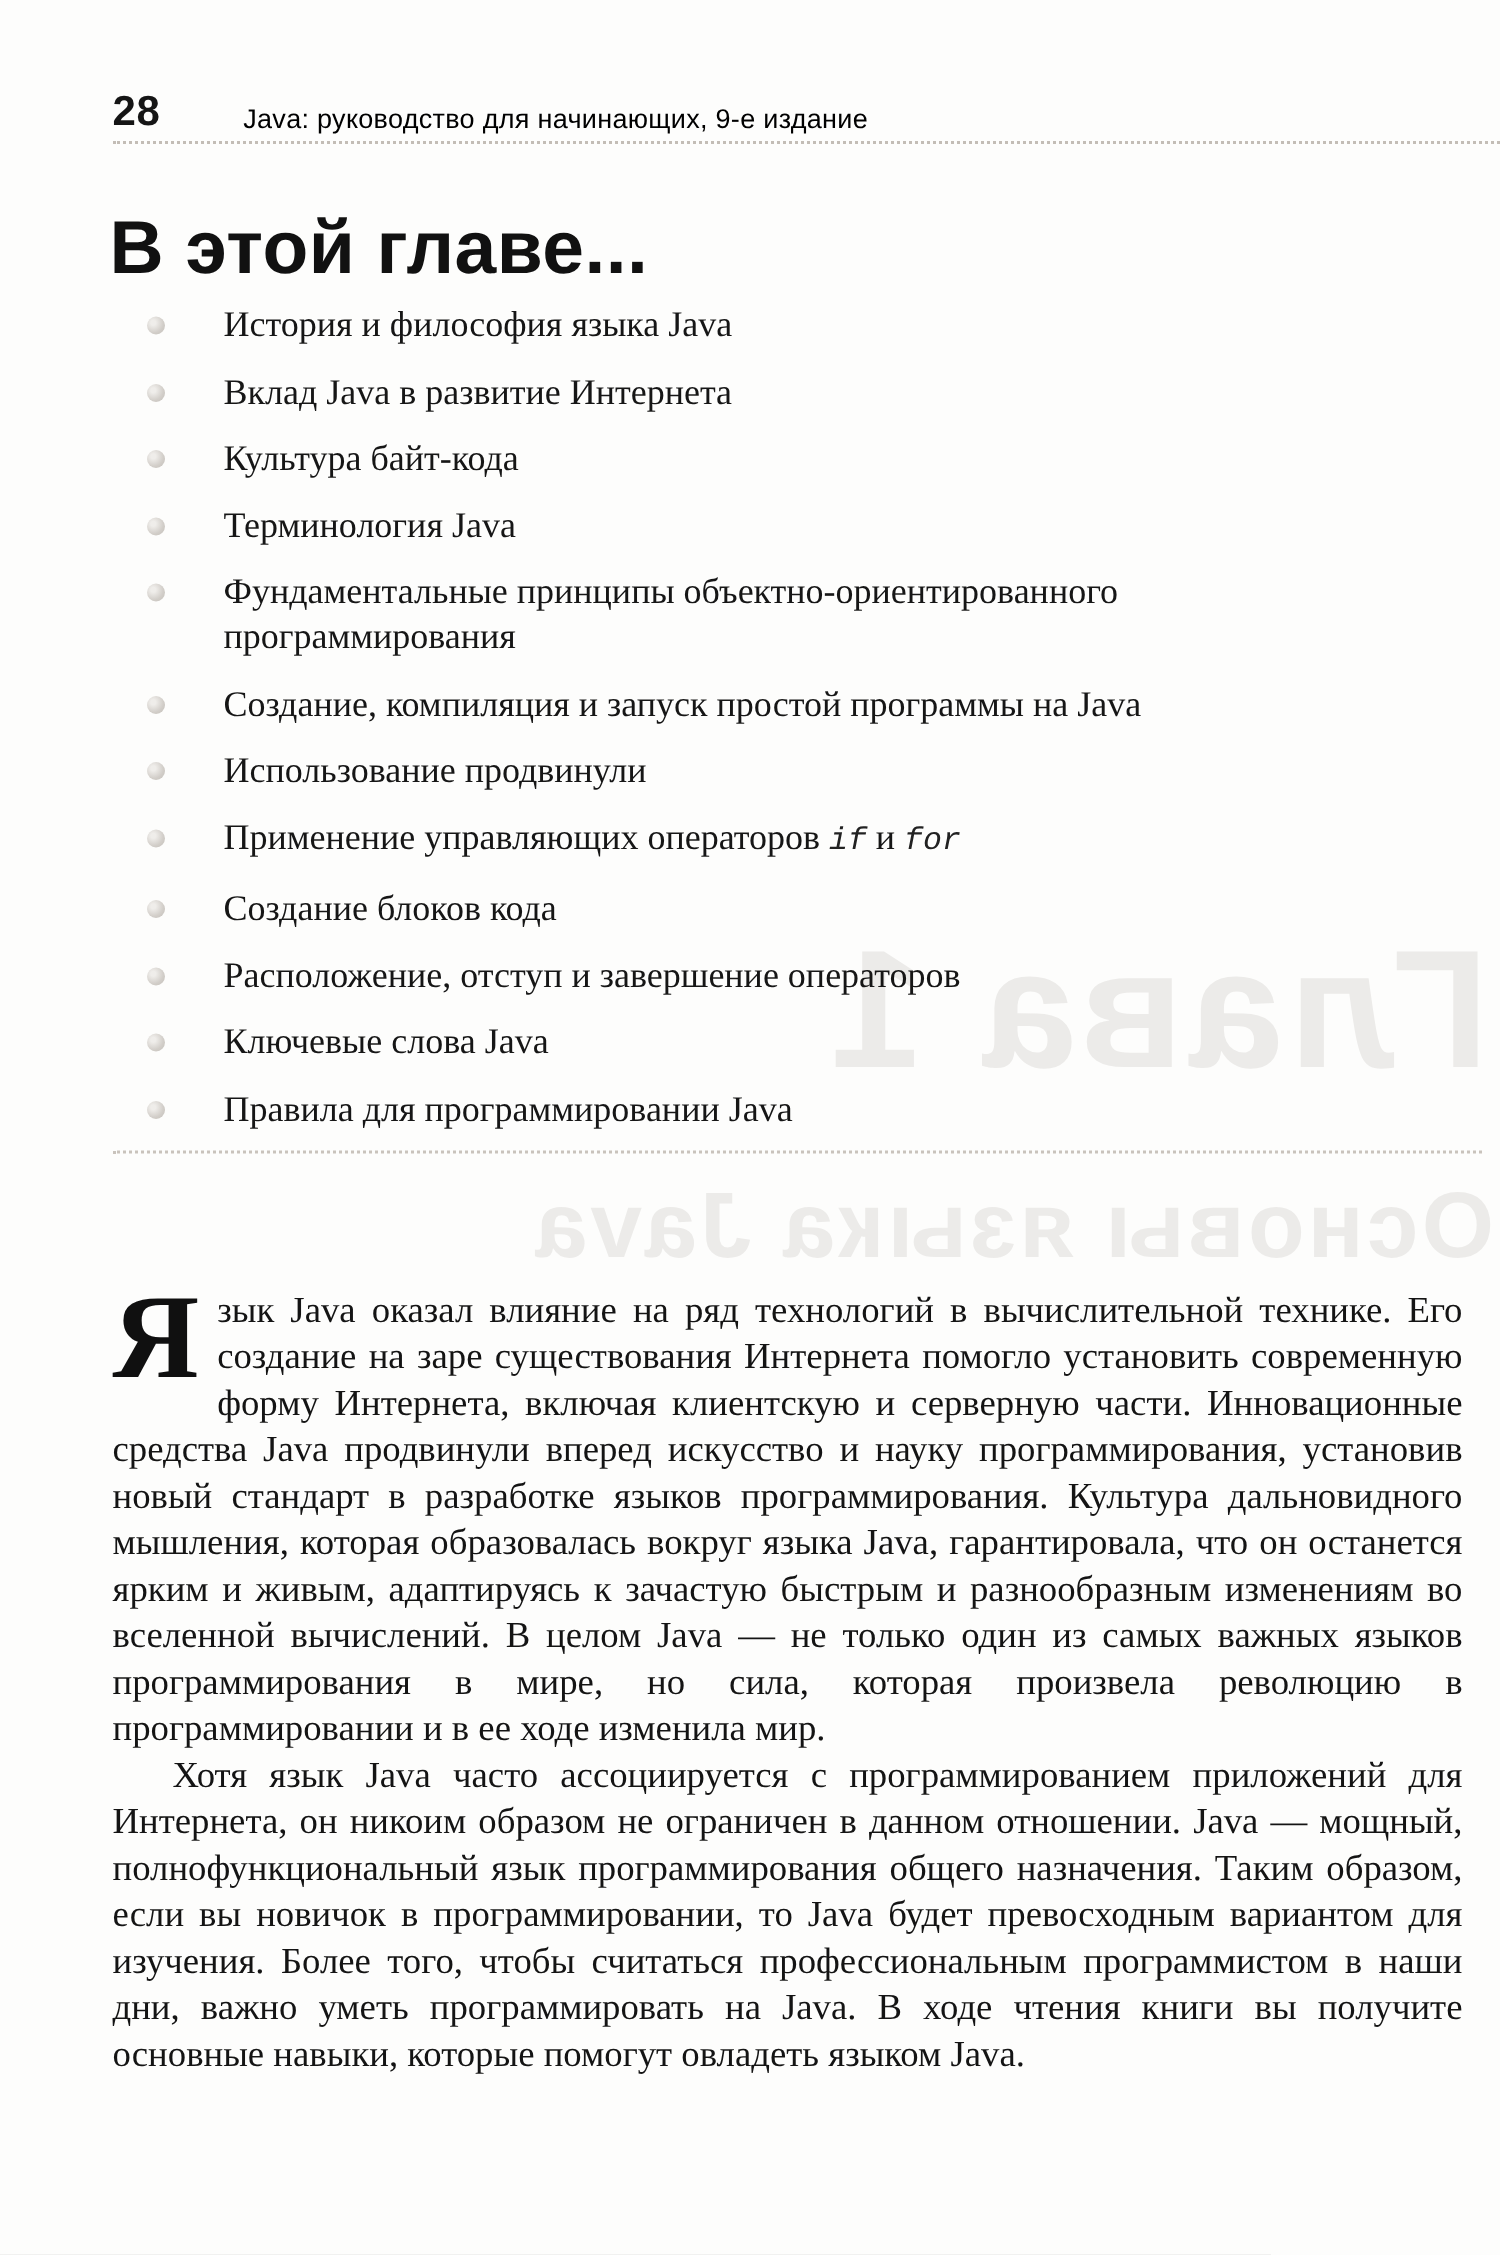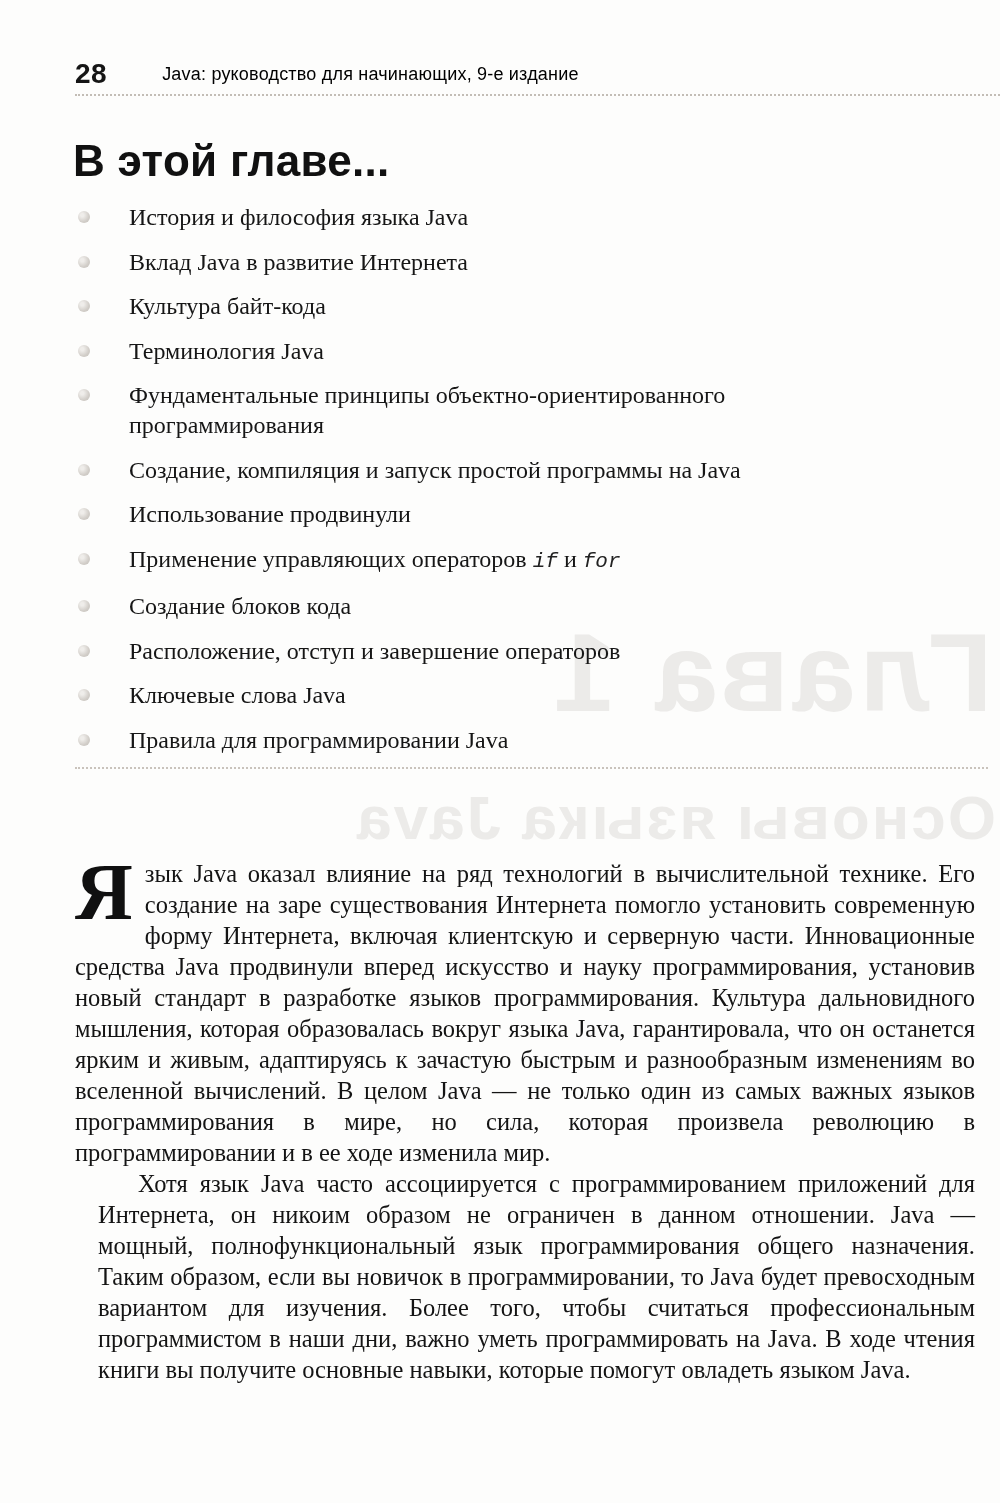--- a/index.html
+++ b/index.html
@@ -12,21 +12,21 @@
     background: #fdfdfc;
     overflow: hidden;
     color: #1a1a1a;
   }
 
   
   .running-header {
     position: absolute;
     top: 58px; left: 75px; right: 10px;
     display: flex;
-    align-items: center;
+    align-items: flex-end;
     font-family: "Liberation Sans", sans-serif;
   }
   .page-number {
     font-size: 28px;
     font-weight: 700;
     letter-spacing: 0.5px;
     color: #151515;
   }
   .running-title {
     margin-left: 55px;
@@ -40,27 +40,27 @@
     top: 94px; left: 75px; right: 0;
     border-bottom: 2px dotted #c3bdb6;
   }
 
   
   .toc-title {
     position: absolute;
     top: 136px; left: 73px;
     font-family: "Liberation Sans", sans-serif;
     font-weight: 700;
-    font-size: 44px;
+    font-size: 50px;
     letter-spacing: 0.3px;
     color: #111;
   }
   .toc-list {
     position: absolute;
-    top: 202px; left: 66px; width: 900px;
+    top: 202px; left: 86px; width: 900px;
     list-style: none;
     font-family: "Liberation Serif", serif;
     font-size: 24px;
     color: #161616;
     z-index: 2;
   }
   .toc-item {
     display: flex;
     align-items: flex-start;
     margin-bottom: 14.5px;
@@ -127,21 +127,21 @@
     z-index: 2;
   }
   .drop-cap {
     float: left;
     font-size: 80px;
     line-height: 62px;
     font-weight: 700;
     margin: 3px 12px 0 0;
     color: #101010;
   }
-  .para-indent { text-indent: 40px; margin-left: 23px; }
+  .para-indent { text-indent: 40px; }
 </style>
 </head>
 <body>
 
 <div class="page">
 
   <header class="running-header">
     <span class="page-number">28</span>
     <span class="running-title">Java: руководство для начинающих, 9-е издание</span>
   </header>

